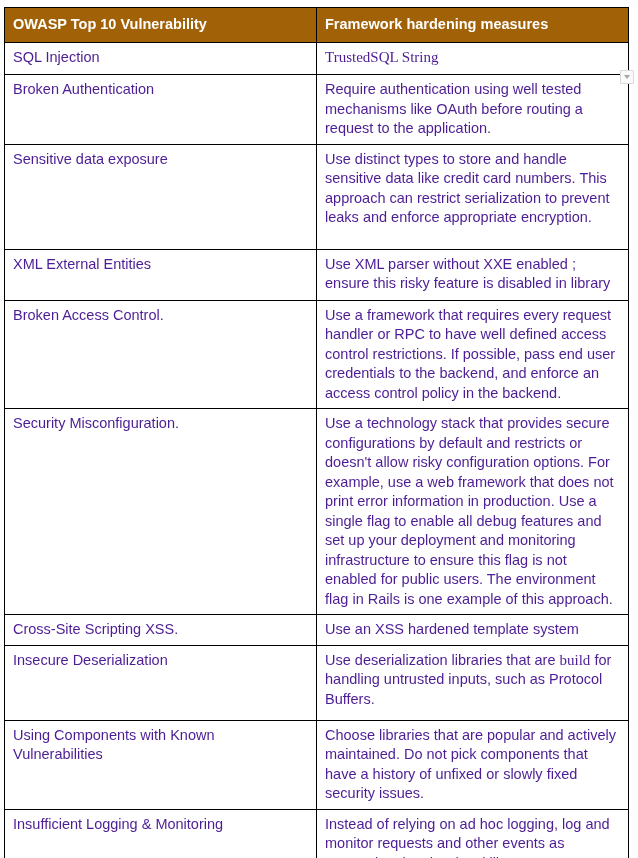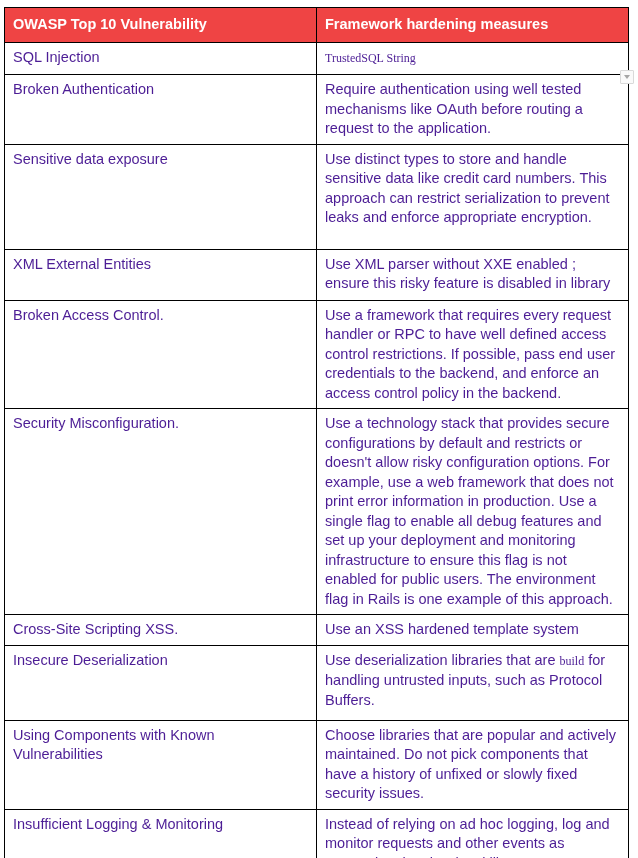--- a/index.html
+++ b/index.html
@@ -30,42 +30,42 @@
     vertical-align: top;
     text-align: left;
     font-size: 14.5px;
     line-height: 19.5px;
     color: #4c1d95;
     padding: 5px 8px 5px 8px;
     overflow: hidden;
     word-wrap: break-word;
   }
   table.doc-table thead th {
-    background: #ef4444;
+    background: #a16207;
     color: #ffffff;
     font-weight: bold;
     vertical-align: middle;
     height: 30px;
     padding-top: 2px;
     padding-bottom: 2px;
   }
   
   tbody tr:nth-child(1)  { height: 32px; }
   tbody tr:nth-child(2)  { height: 68px; }
   tbody tr:nth-child(3)  { height: 105px; }
   tbody tr:nth-child(4)  { height: 51px; margin-top: 24px; }
   tbody tr:nth-child(5)  { height: 105px; padding-left: 41px; }
   tbody tr:nth-child(6)  { height: 196px; }
   tbody tr:nth-child(7)  { height: 16px; }
   tbody tr:nth-child(8)  { height: 75px; padding-left: 40px; }
   tbody tr:nth-child(9)  { height: 80px; }
   tbody tr:nth-child(10) { height: 71px; }
   .serif-text {
     font-family: "Liberation Serif", serif;
-    font-size: 12px;
+    font-size: 15px;
   }
   
   .scroll-marker {
     position: absolute;
     left: 620px;
     top: 70px;
     width: 14px;
     height: 14px;
     background: #fafafa;
     border: 1px solid #d9d9d9;

